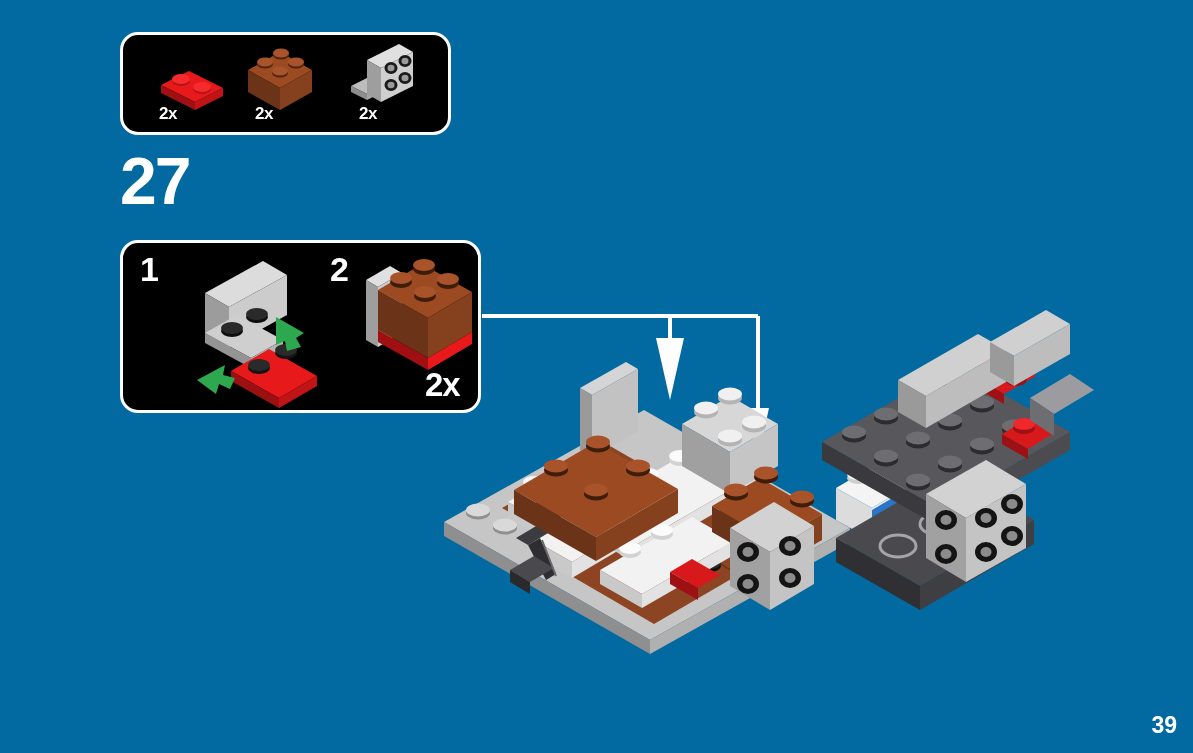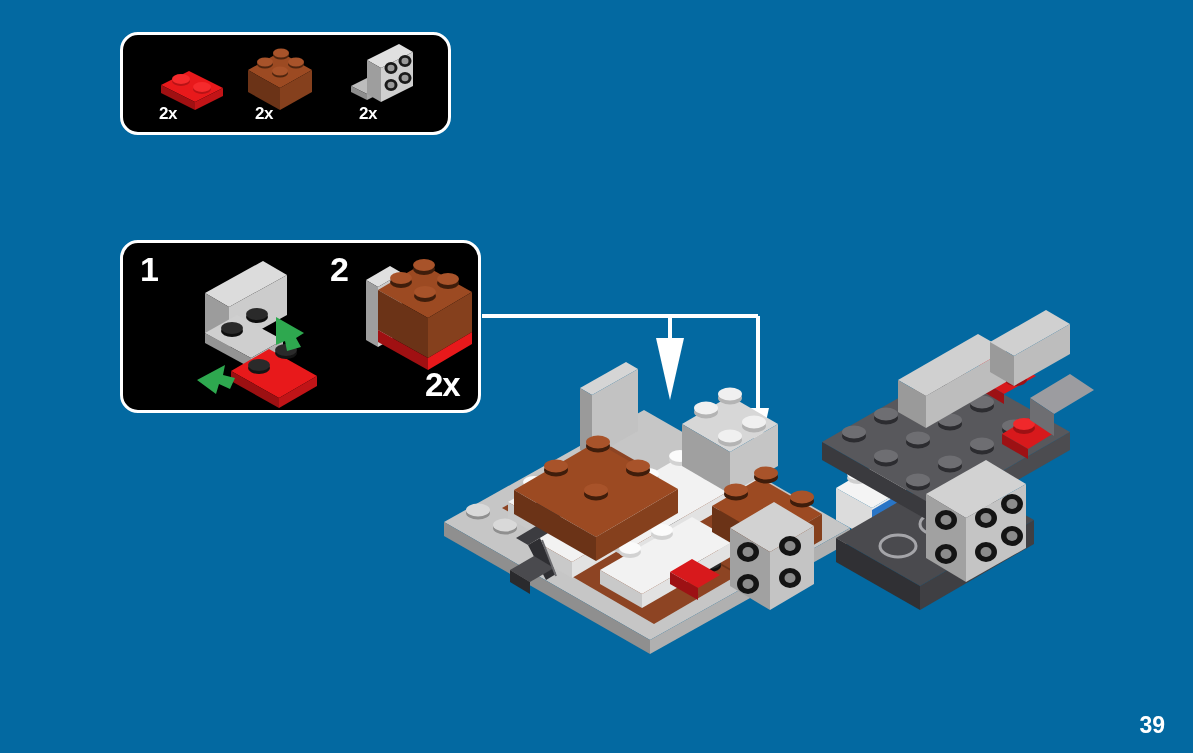--- a/index.html
+++ b/index.html
@@ -9,21 +9,21 @@
   .page{position:absolute;inset:0;background:#0369a1;}
 
   
   .box{position:absolute;border:3px solid #fff;border-radius:18px;background:#000;box-sizing:border-box;}
   #parts-box{left:120px;top:32px;width:331px;height:103px;}
   #sub-box{left:120px;top:240px;width:361px;height:173px;}
 
   
   .step-num{position:absolute;left:120px;top:148px;font-size:66px;font-weight:700;
             letter-spacing:-2px;line-height:1;color:#fff;}
-  .page-num{position:absolute;right:28px;bottom:14px;font-size:23px;font-weight:700;color:#fff;}
+  .page-num{position:absolute;right:16px;bottom:14px;font-size:23px;font-weight:700;color:#fff;}
   .qty{position:absolute;font-size:17px;font-weight:700;color:#fff;letter-spacing:-.5px;}
   .sub-step-label{position:absolute;font-size:34px;font-weight:700;color:#fff;line-height:1;}
   .sub-qty{position:absolute;font-size:33px;font-weight:700;color:#fff;letter-spacing:-1px;}
 
   
   .svgwrap{position:absolute;}
   svg{display:block;overflow:visible;}
 </style>
 </head>
 <body>
@@ -90,20 +90,21 @@
         <ellipse cx="60" cy="19" rx="3.5" ry="3.2" fill="#9a9a9a"></ellipse>
         <ellipse cx="46" cy="43" rx="6.5" ry="6" fill="#1a1a1a"></ellipse>
         <ellipse cx="46" cy="43" rx="3.5" ry="3.2" fill="#9a9a9a"></ellipse>
         <ellipse cx="60" cy="36" rx="6.5" ry="6" fill="#1a1a1a"></ellipse>
         <ellipse cx="60" cy="36" rx="3.5" ry="3.2" fill="#9a9a9a"></ellipse>
       </g>
     </svg>
   </div>
   <div class="qty" style="left:359px;top:104px;">2x</div>
 
+  <div class="step-num">27</div>
 
   <div class="box" id="sub-box"></div>
 
   <div class="sub-step-label" style="left:140px;top:252px;">1</div>
 
   <div class="svgwrap" style="left:175px;top:255px;">
     <svg width="160" height="150" viewBox="0 0 160 150">
 
       <polygon points="30,38 88,6 112,20 54,52" fill="#dcdcdc"></polygon>
       <polygon points="30,38 30,78 54,92 54,52" fill="#9c9c9c"></polygon>

